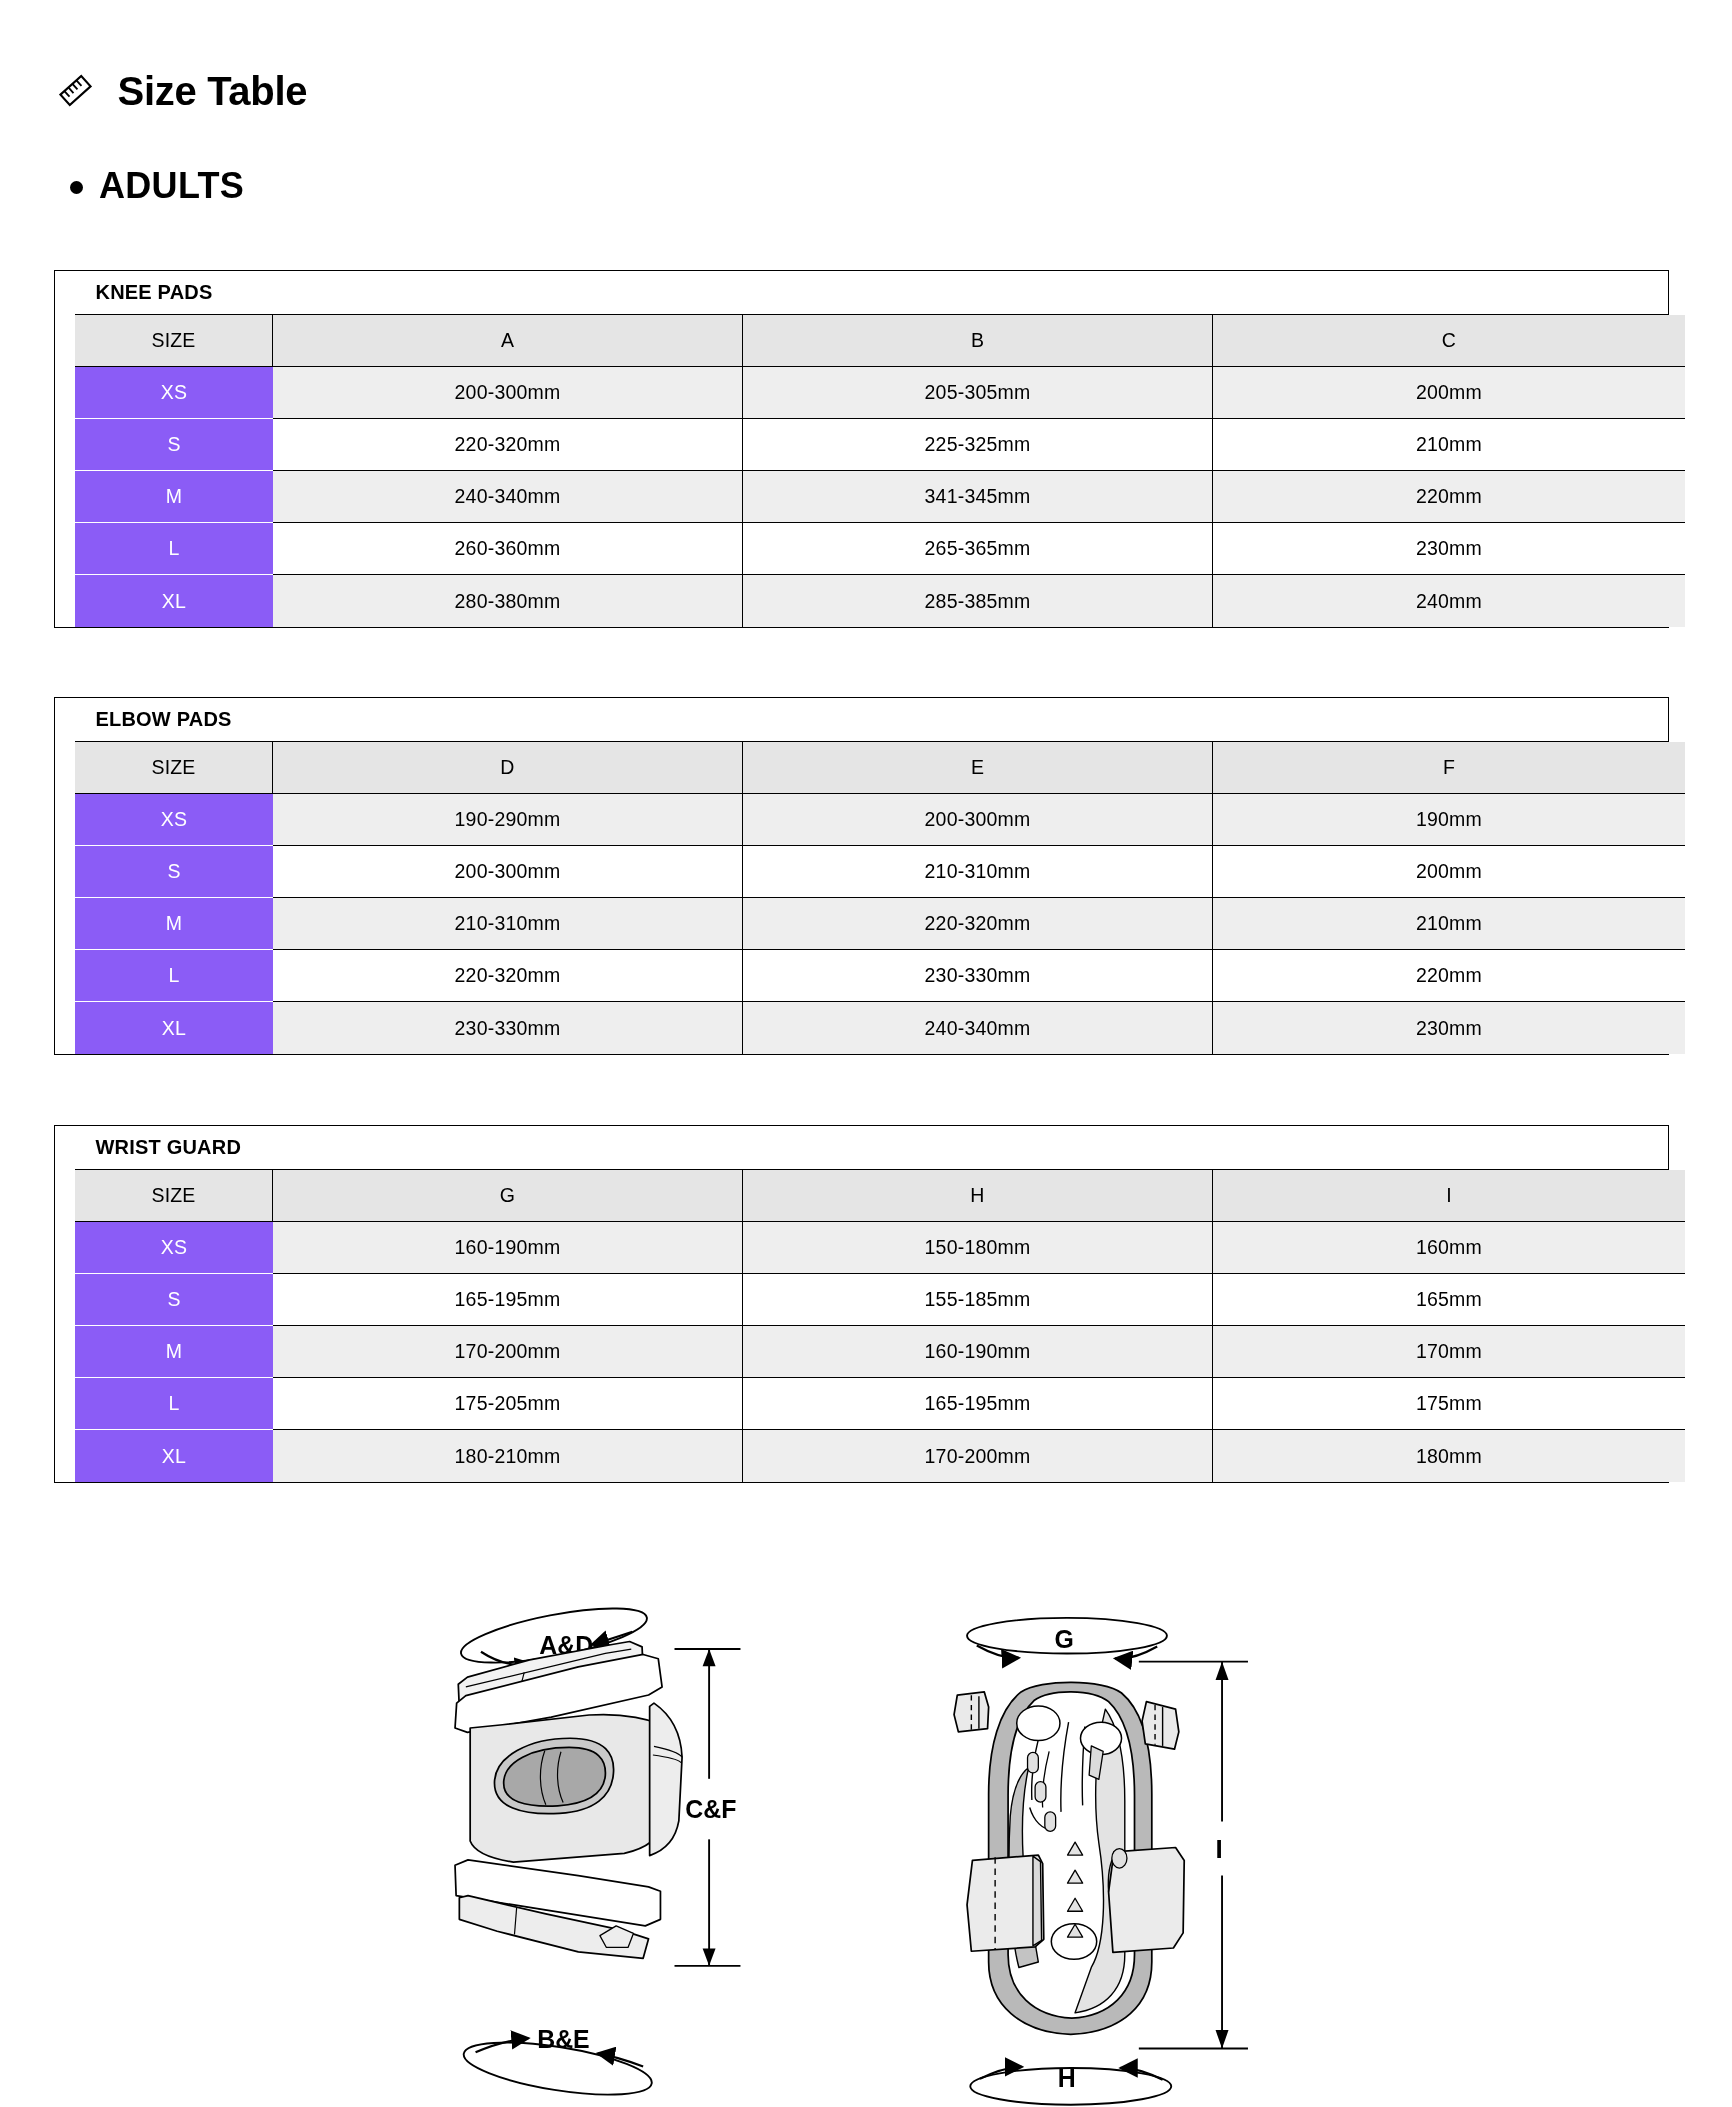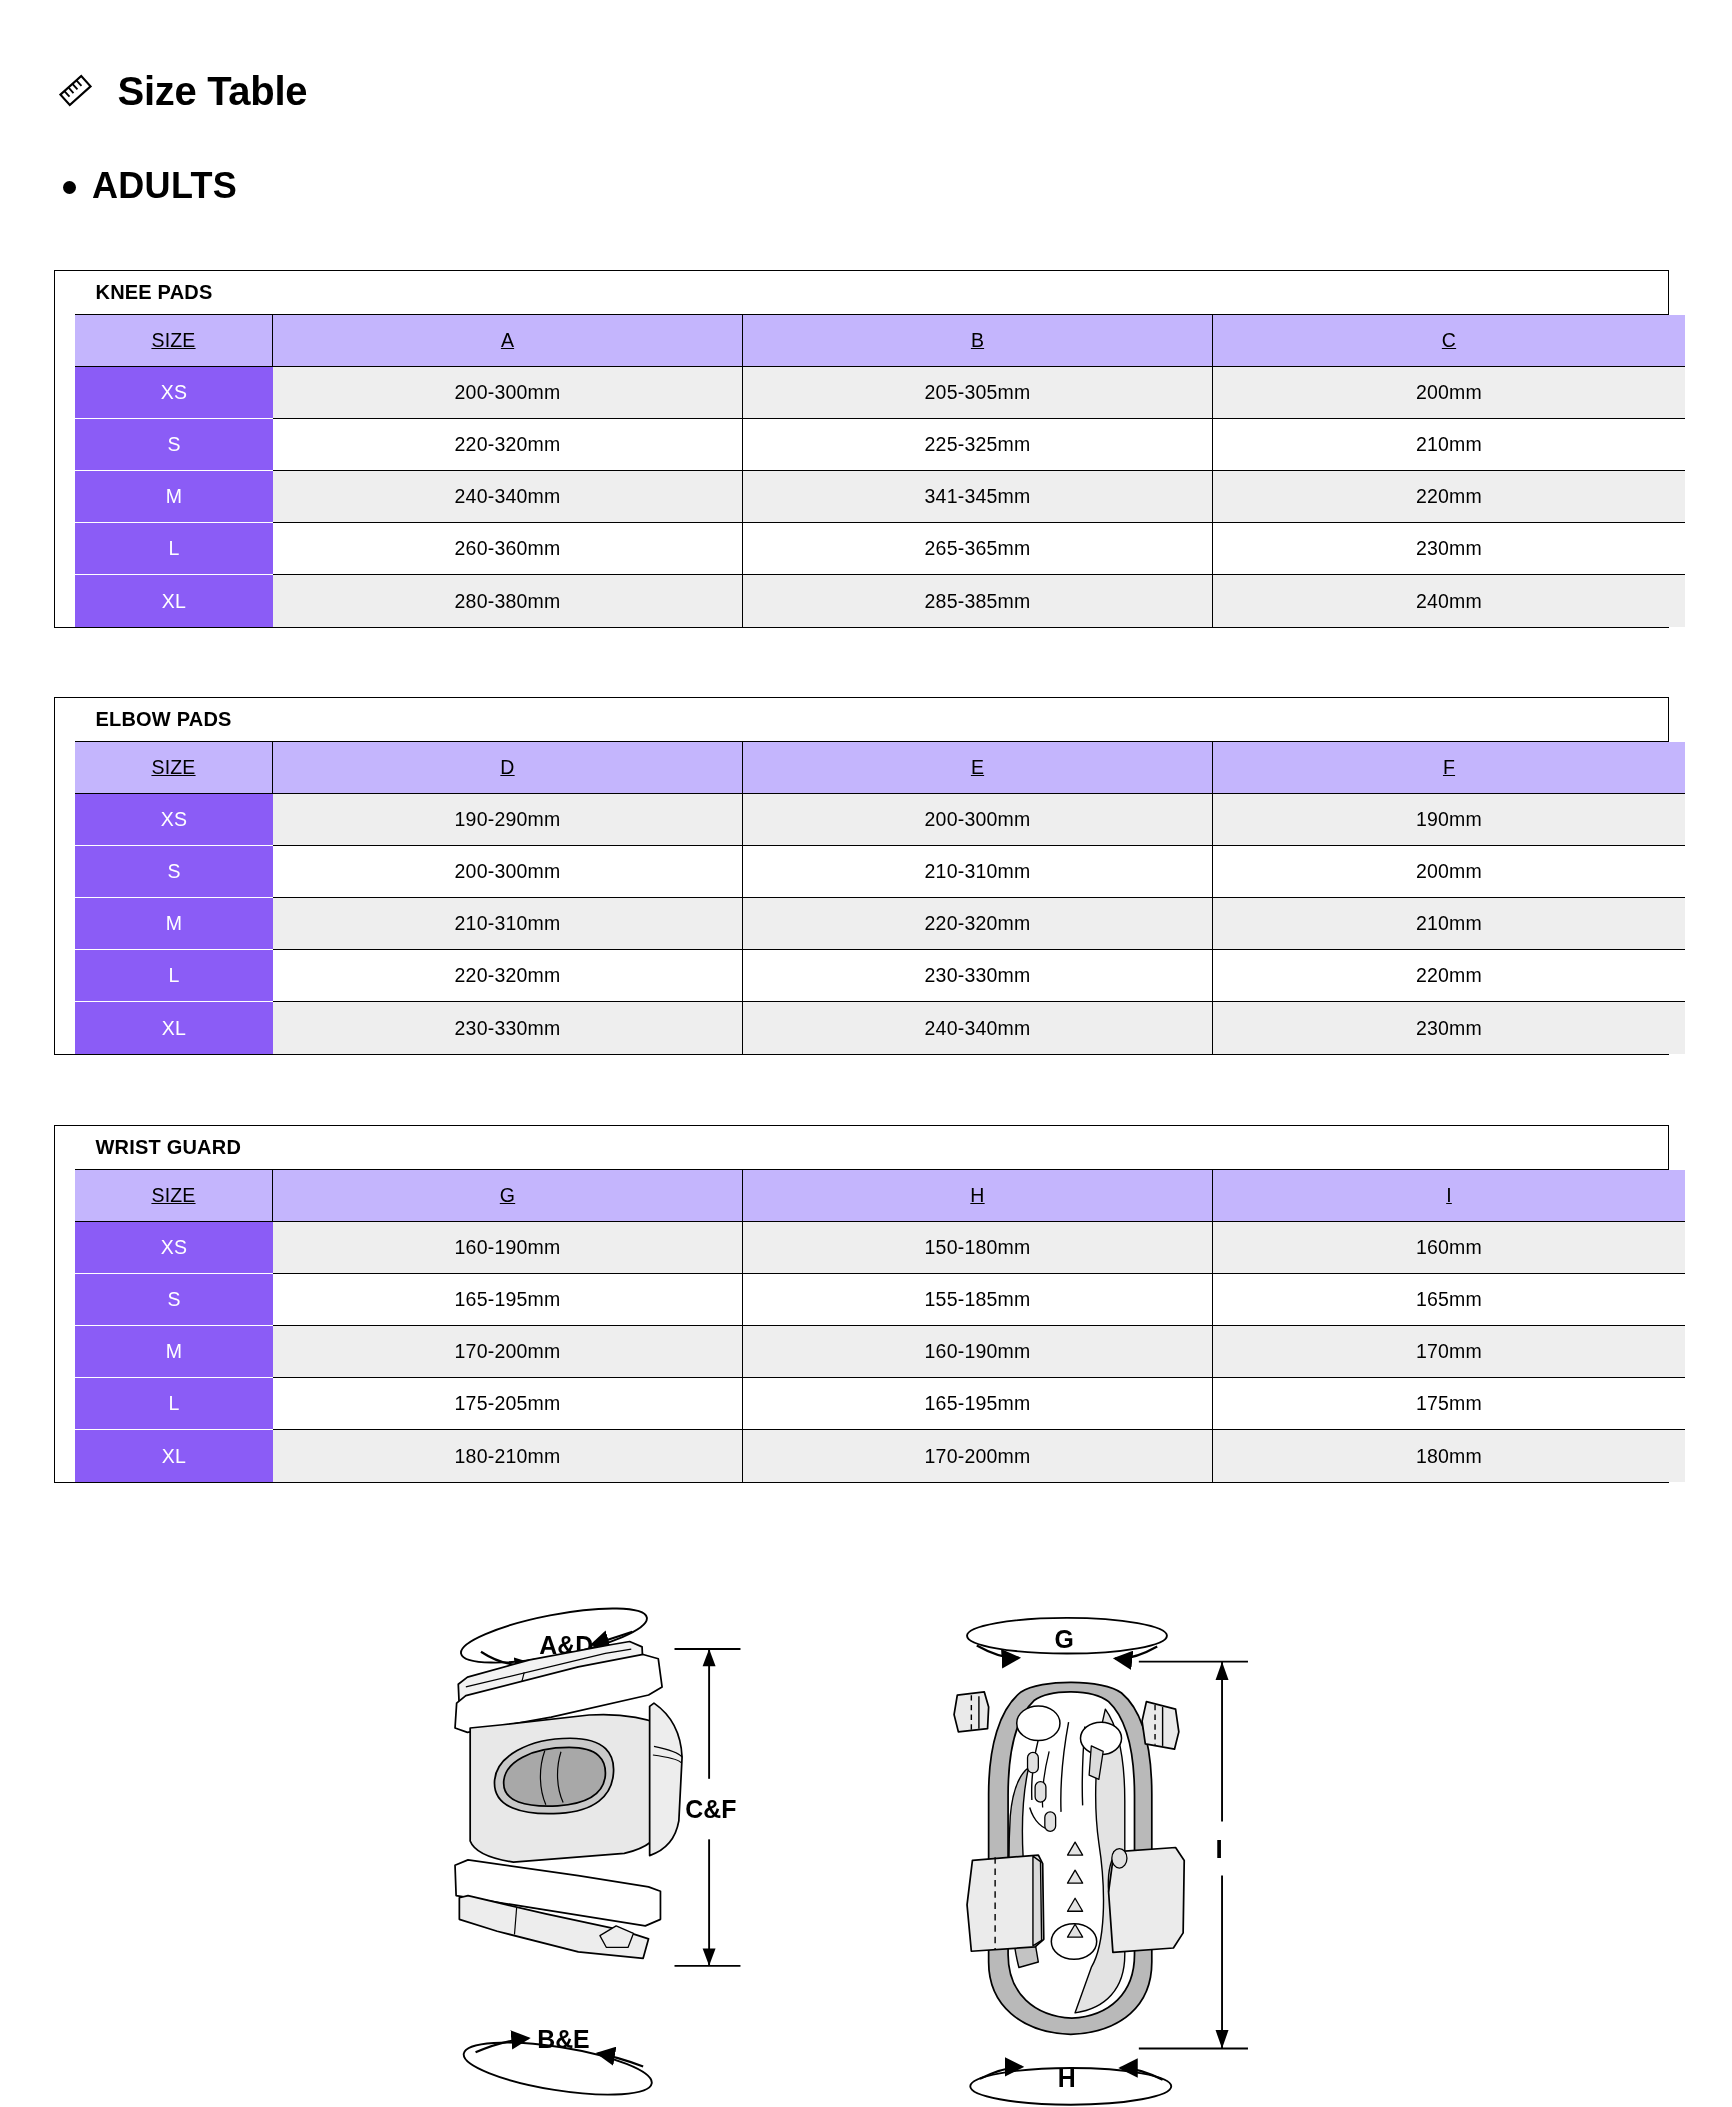--- a/index.html
+++ b/index.html
@@ -40,21 +40,21 @@
   .doc-title {
     font-size: 40px;
     font-weight: bold;
     letter-spacing: -0.3px;
     line-height: 1;
     white-space: nowrap;
   }
 
   .section-heading {
     position: absolute;
-    left: 63px;
+    left: 70px;
     top: 168px;
     display: flex;
     align-items: center;
     gap: 16px;
   }
   .bullet-dot {
     width: 13px;
     height: 13px;
     border-radius: 50%;
     background: #000;
@@ -113,22 +113,21 @@
     letter-spacing: 0.2px;
     height: 52px;
     border-right: 1.6px solid #000;
     background: #ffffff;
   }
   .cell.last-col { border-right: none; }
 
   .head-cell {
     height: 52px;
     border-bottom: 1.6px solid #000;
-    background: #c4b5fd;
-    text-decoration: underline;
+    background: #e5e5e5;
   }
 
   .size-cell {
     background: #8b5cf6;
     color: #ffffff;
     border-right: none;
     border-bottom: 1.6px solid #ffffff;
   }
   .size-cell.last-row { border-bottom: none; }
 

